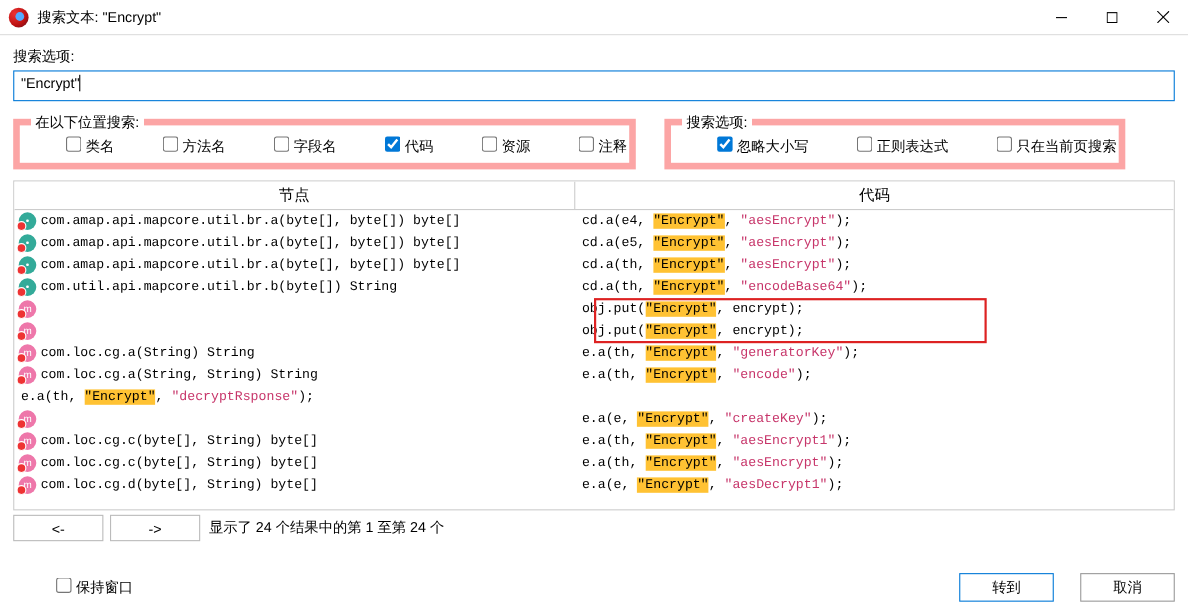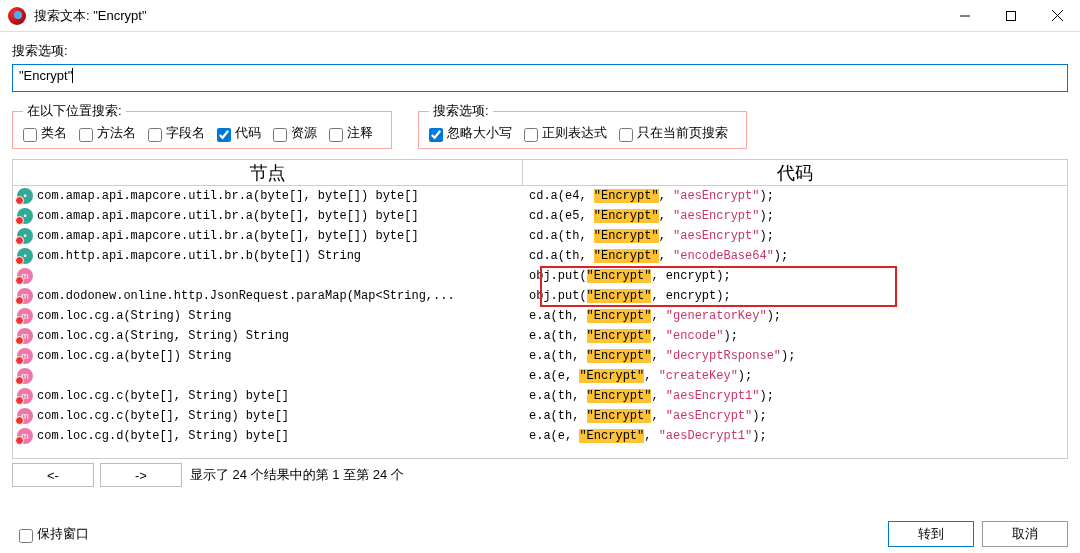--- a/index.html
+++ b/index.html
@@ -43,41 +43,41 @@
     padding: 3px 6px;
     border: 1px solid #0078d7;
     font-family: inherit; font-size: 13px;
     outline: none;
   }
   .caret-box { display: inline-block; border-right: 1px solid #000; padding-right: 0; }
   .opts-row {
     display: flex; gap: 26px; margin-top: 10px;
   }
   fieldset.group {
-    border: 1px solid #fca5a5;
-    padding: 4px 18px 6px 10px;
+    border: 6px solid #fca5a5;
+    padding: 4px 2px 6px 10px;
     margin: 0;
   }
   fieldset.group legend { padding: 0 4px; font-size: 13px; }
   .chk-row { display: flex; align-items: center; gap: 12px; flex-wrap: nowrap; }
-  .chk { display: inline-flex; align-items: flex-end; gap: 4px; }
+  .chk { display: inline-flex; align-items: flex-start; gap: 4px; margin-left: 32px; }
   .chk input { margin: 0; width: 14px; height: 14px; accent-color: #0078d7; }
   .results-area {
     margin-top: 10px;
     border: 1px solid #ccc;
     height: 300px;
     display: flex; flex-direction: column;
     overflow: hidden;
   }
   .hdr-row {
     display: flex;
     height: 26px;
     background: #fff;
     border-bottom: 1px solid #ccc;
-    font-size: 18px;
+    font-size: 14px;
   }
   .hdr-cell {
     display: flex; align-items: center; justify-content: center;
     border-right: 1px solid #ccc;
   }
   .rows-wrap { flex: 1; overflow: hidden; position: relative; }
   .row {
     display: flex; height: 20px; line-height: 20px;
     font-family: "Consolas","Courier New",monospace;
     font-size: 12px;
@@ -111,21 +111,21 @@
     left: 527px; top: 80px;
     width: 357px; height: 41px;
   }
   .footer-row { display: flex; align-items: center; margin-top: 4px; }
   .nav-btn { width: 82px; height: 24px; border: 1px solid #bbb; background: #fff; font-family: inherit; font-size: 13px; }
   .status { margin-left: 8px; }
   .bottom-row {
     position: absolute; bottom: 6px; left: 19px; right: 12px;
     display: flex; align-items: center; justify-content: space-between;
   }
-  .bottom-right { display: flex; gap: 8px; }
+  .bottom-right { display: flex; gap: 24px; }
   .action-btn { width: 86px; height: 26px; border: 1px solid #999; background: #fff; font-family: inherit; font-size: 13px; }
   .action-btn.primary { border: 1px solid #0078d7; }
 </style>
 </head>
 <body>
 
 <div class="titlebar">
   <div class="icon"></div>
   <div class="title">搜索文本: "Encrypt"</div>
   <div class="winbtns">
@@ -227,56 +227,51 @@
         <div class="row">
           <div class="cell-node">
             <span class="node-icon ic-blue"></span>
             <span>com.amap.api.mapcore.util.br.a(byte[], byte[]) byte[]</span>
           </div>
           <div class="cell-code">cd.a(th, <span class="hl">"Encrypt"</span>, <span class="str">"aesEncrypt"</span>);</div>
         </div>
         <div class="row">
           <div class="cell-node">
             <span class="node-icon ic-blue"></span>
-            <span>com.http.api.mapcore.util.br.b(byte[]) String</span>
+            <span>com.util.api.mapcore.util.br.b(byte[]) String</span>
           </div>
           <div class="cell-code">cd.a(th, <span class="hl">"Encrypt"</span>, <span class="str">"encodeBase64"</span>);</div>
         </div>
         <div class="row">
           <div class="cell-node">
             <span class="node-icon ic-pink"></span>
           </div>
           <div class="cell-code">obj.put(<span class="hl">"Encrypt"</span>, encrypt);</div>
         </div>
         <div class="row">
           <div class="cell-node">
             <span class="node-icon ic-pink"></span>
-            <span>com.dodonew.online.http.JsonRequest.paraMap(Map&lt;String,...</span>
           </div>
           <div class="cell-code">obj.put(<span class="hl">"Encrypt"</span>, encrypt);</div>
         </div>
         <div class="row">
           <div class="cell-node">
             <span class="node-icon ic-pink"></span>
             <span>com.loc.cg.a(String) String</span>
           </div>
           <div class="cell-code">e.a(th, <span class="hl">"Encrypt"</span>, <span class="str">"generatorKey"</span>);</div>
         </div>
         <div class="row">
           <div class="cell-node">
             <span class="node-icon ic-pink"></span>
             <span>com.loc.cg.a(String, String) String</span>
           </div>
           <div class="cell-code">e.a(th, <span class="hl">"Encrypt"</span>, <span class="str">"encode"</span>);</div>
         </div>
         <div class="row">
-          <div class="cell-node">
-            <span class="node-icon ic-pink"></span>
-            <span>com.loc.cg.a(byte[]) String</span>
-          </div>
           <div class="cell-code">e.a(th, <span class="hl">"Encrypt"</span>, <span class="str">"decryptRsponse"</span>);</div>
         </div>
         <div class="row">
           <div class="cell-node">
             <span class="node-icon ic-pink"></span>
           </div>
           <div class="cell-code">e.a(e, <span class="hl">"Encrypt"</span>, <span class="str">"createKey"</span>);</div>
         </div>
         <div class="row">
           <div class="cell-node">

